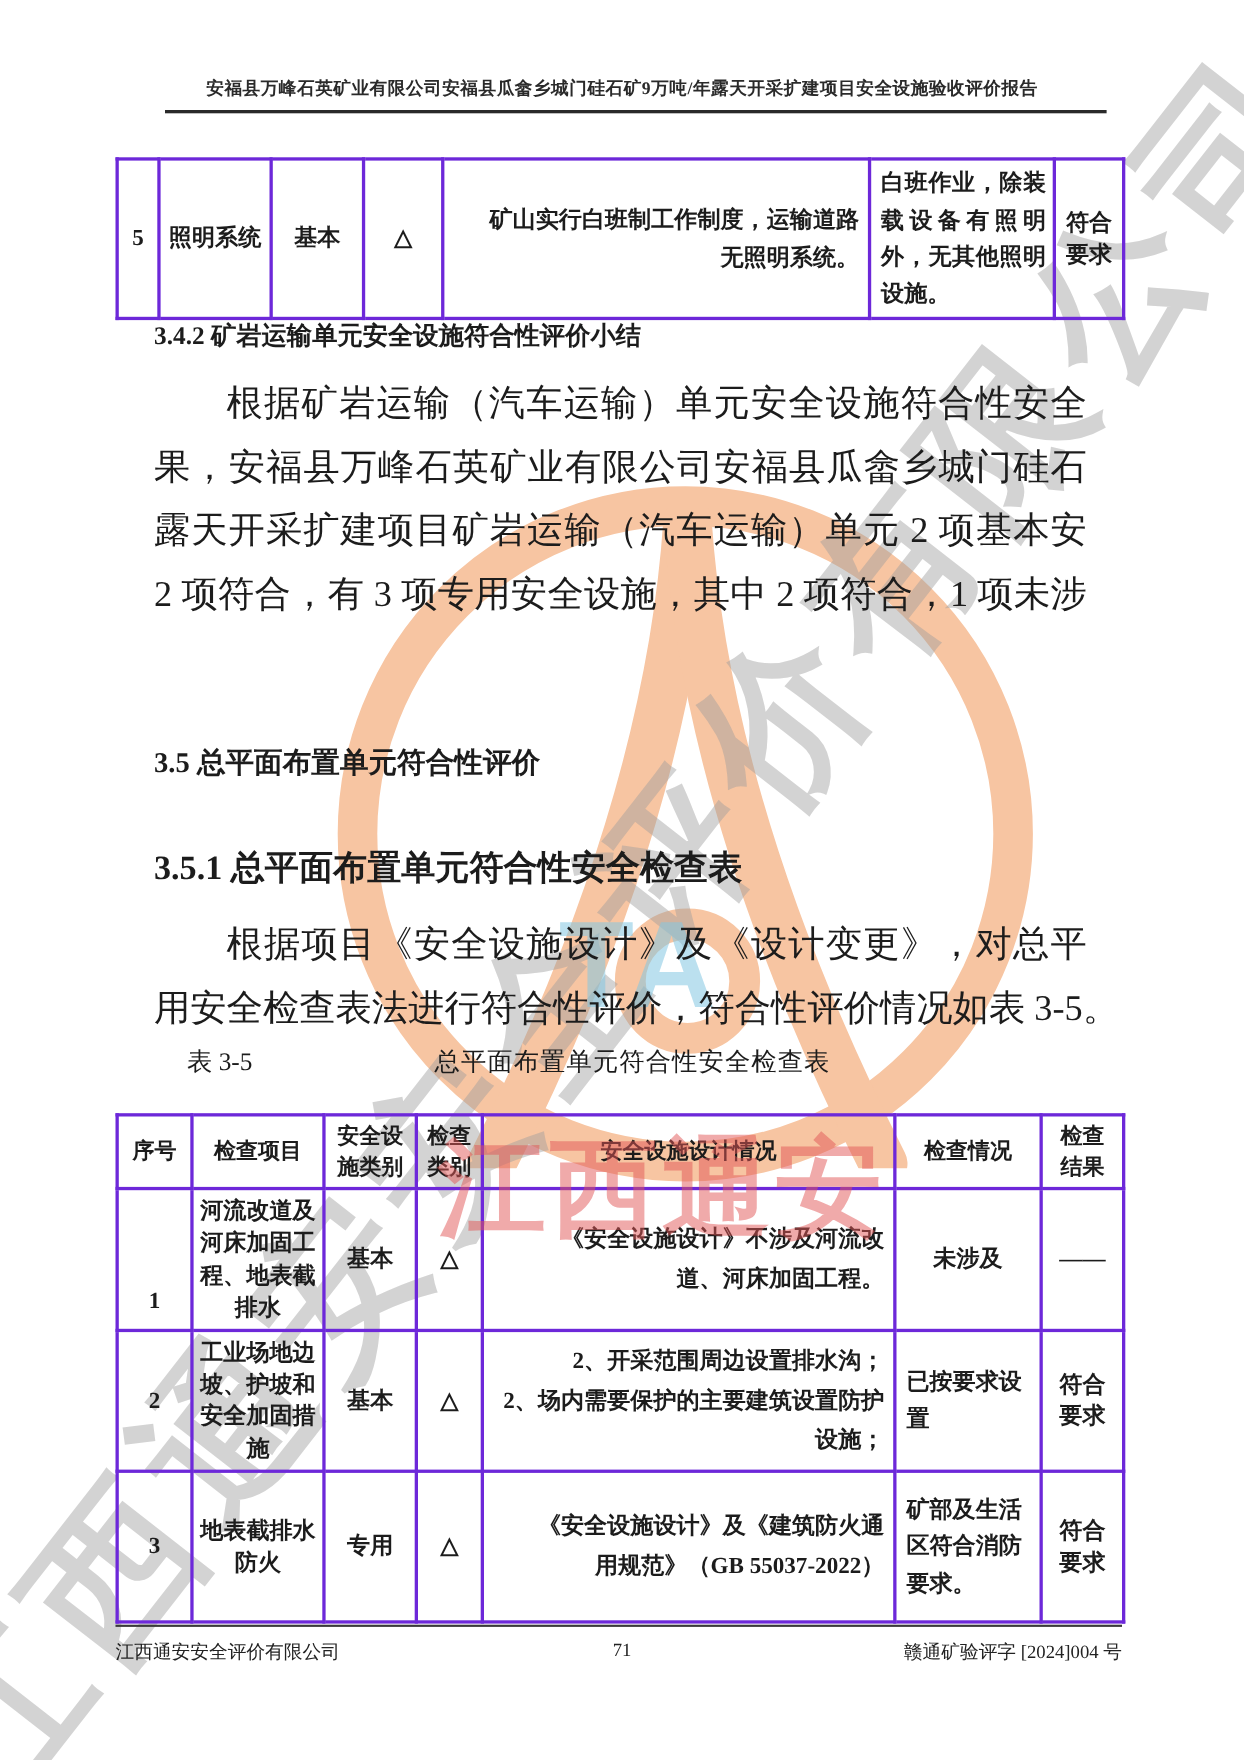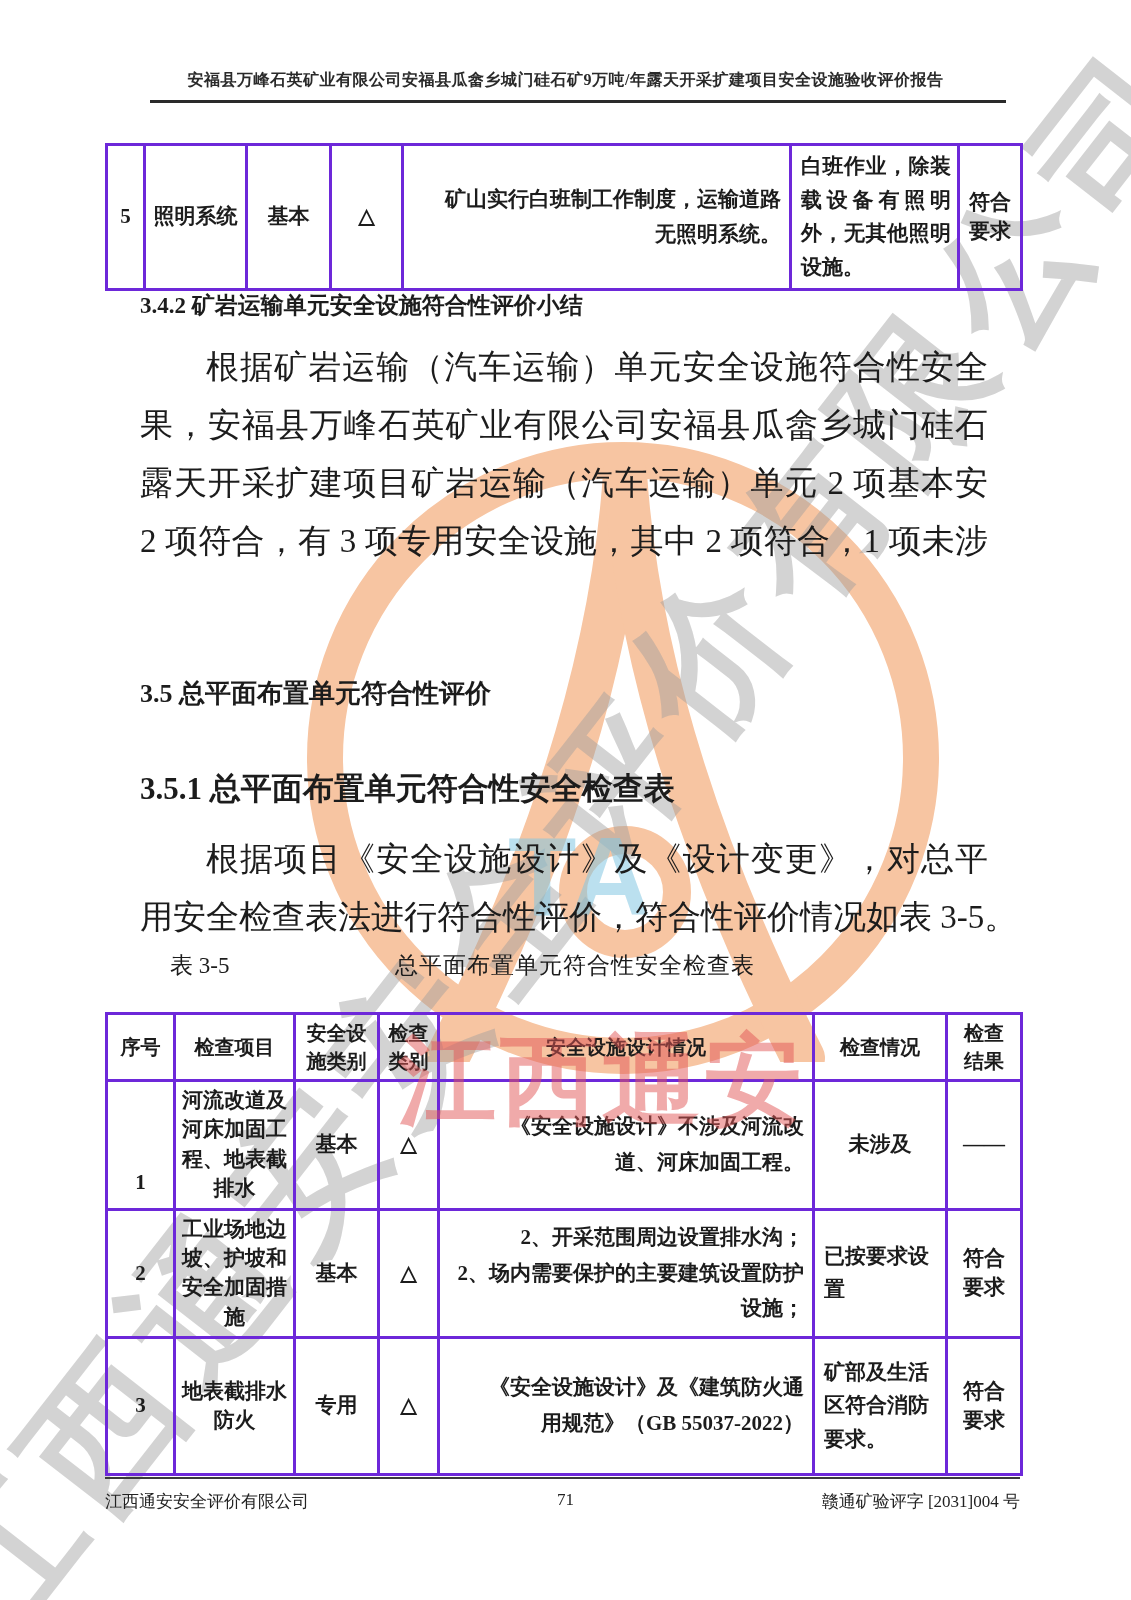--- a/index.html
+++ b/index.html
@@ -197,16 +197,16 @@
         </td>
         <td class="check-cell">矿部及生活区符合消防要求。</td>
         <td class="c">符合要求</td>
       </tr>
     </tbody>
       </table>
 
     <div class="ftr-rule"></div>
     <div class="ftr ftr-center">71</div>
     <div class="ftr ftr-left">江西通安安全评价有限公司</div>
-    <div class="ftr ftr-right">赣通矿验评字 [2031]004 号</div>
+    <div class="ftr ftr-right">赣通矿验评字 [2024]004 号</div>
 
   </div>
 </div>
 
 </body></html>

